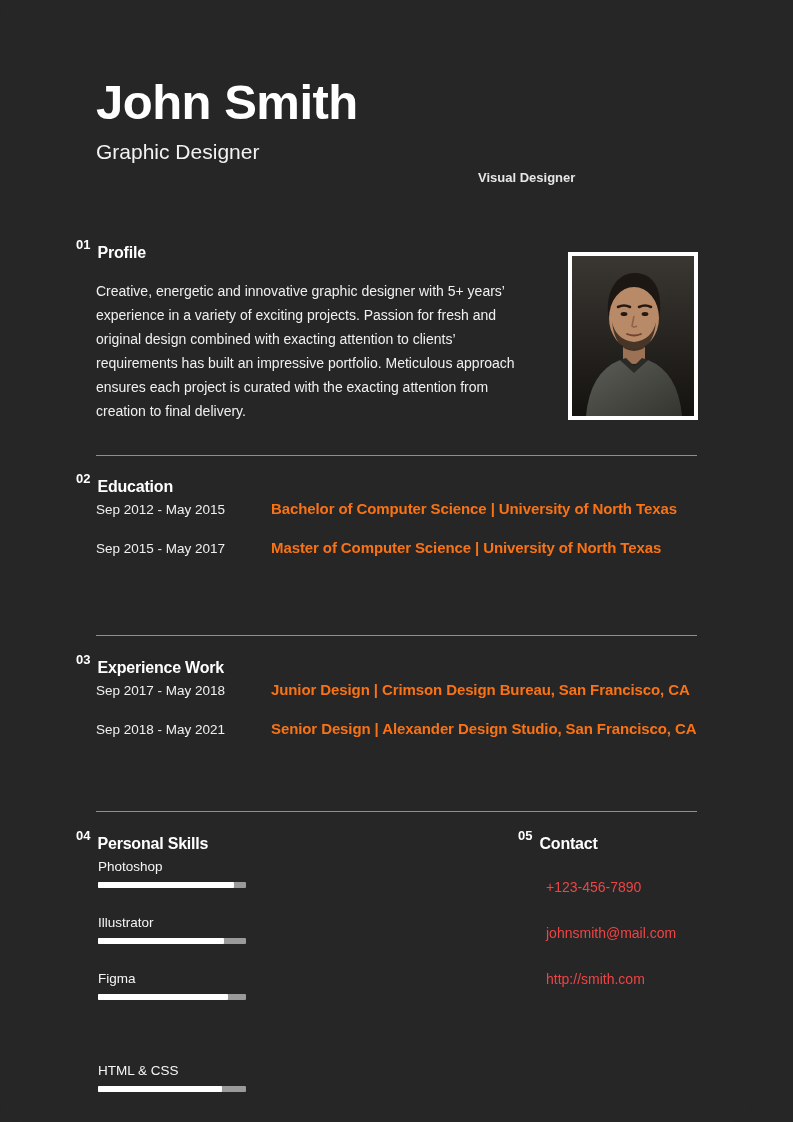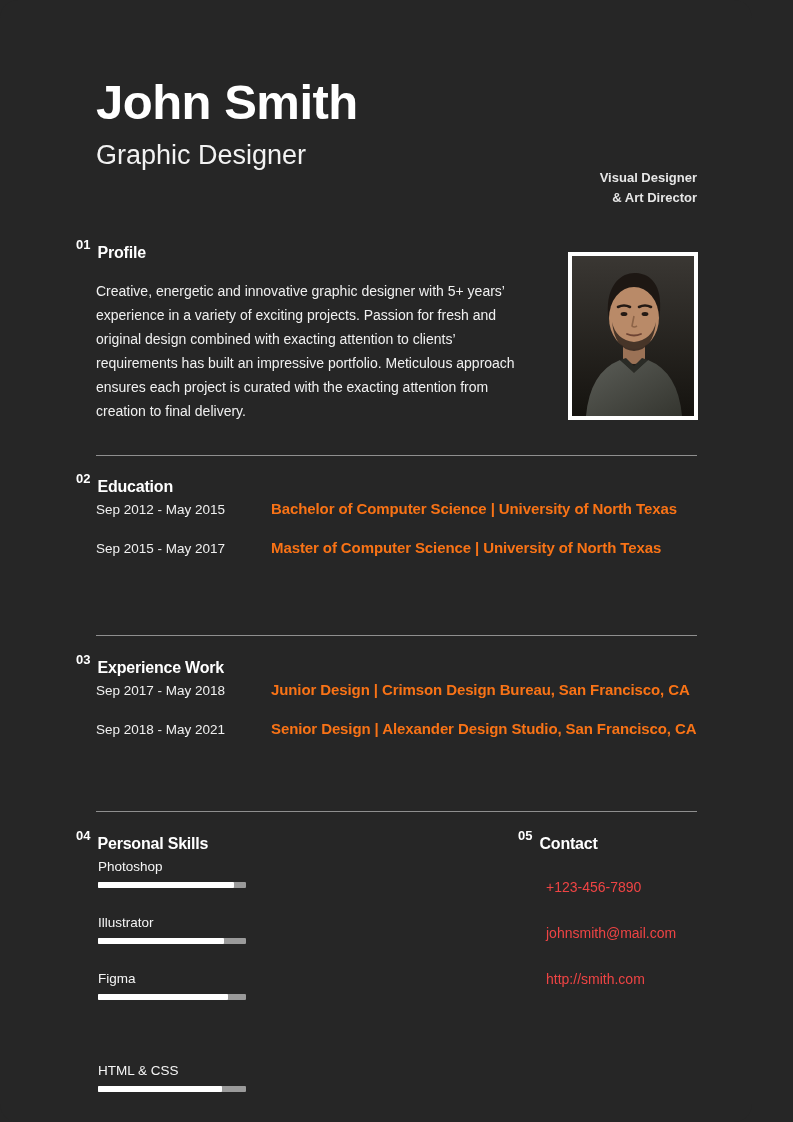--- a/index.html
+++ b/index.html
@@ -28,30 +28,29 @@
   }
   .name {
     font-size: 49px;
     font-weight: bold;
     letter-spacing: -0.5px;
     line-height: 1.1;
     color: #ffffff;
   }
   .role {
     margin-top: 10px;
-    font-size: 27px;
+    font-size: 21px;
     font-weight: 400;
     color: #f2f2f2;
   }
   .tagline {
     position: absolute;
     right: 0;
     top: 92px;
     width: 220px;
-    text-align: right;
     font-size: 13px;
     font-weight: bold;
     line-height: 1.55;
     color: #e6e6e6;
   }
 
   
   .section-head {
     display: flex;
     align-items: flex-end;
@@ -174,21 +173,20 @@
 <body>
 
 <div class="page">
 
   <div class="header">
     <div class="name">John Smith</div>
     <div class="role">Graphic Designer</div>
   </div>
   <div class="tagline" style="left:478px; top:168px; right:auto; width:219px;">
     <div>Visual Designer</div>
-    <div>&amp; Art Director</div>
   </div>
 
   <div class="profile">
     <div class="section-head">
       <span class="sec-num">01</span>
       <span class="sec-title">Profile</span>
     </div>
     <div class="profile-body">Creative, energetic and innovative graphic designer with 5+ years’ experience in a variety of exciting projects. Passion for fresh and original design combined with exacting attention to clients’ requirements has built an impressive portfolio. Meticulous approach ensures each project is curated with the exacting attention from creation to final delivery.</div>
   </div>
 

